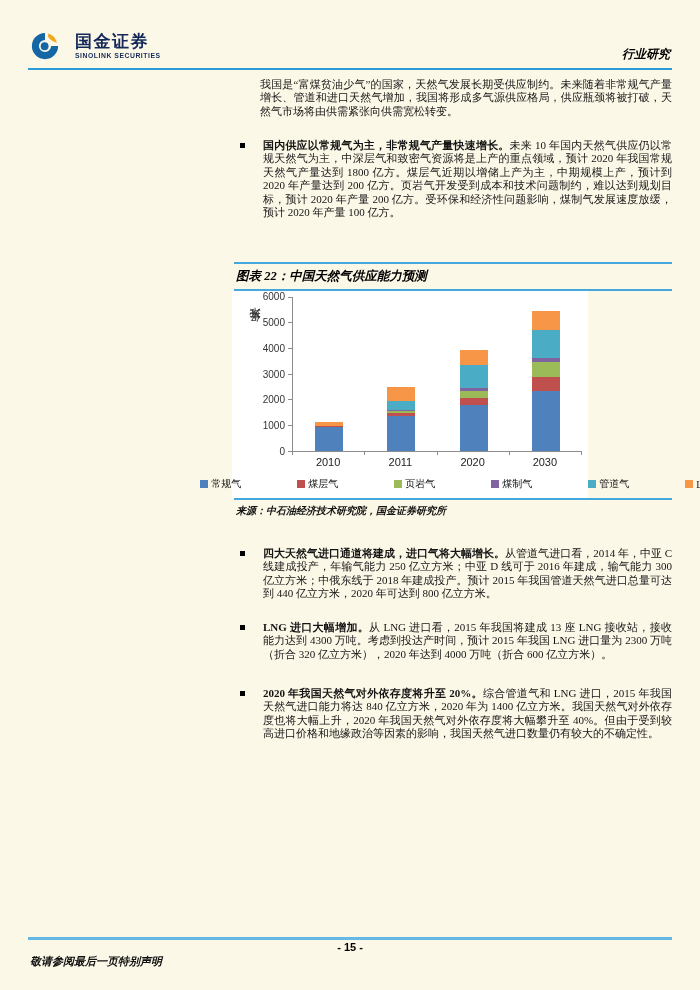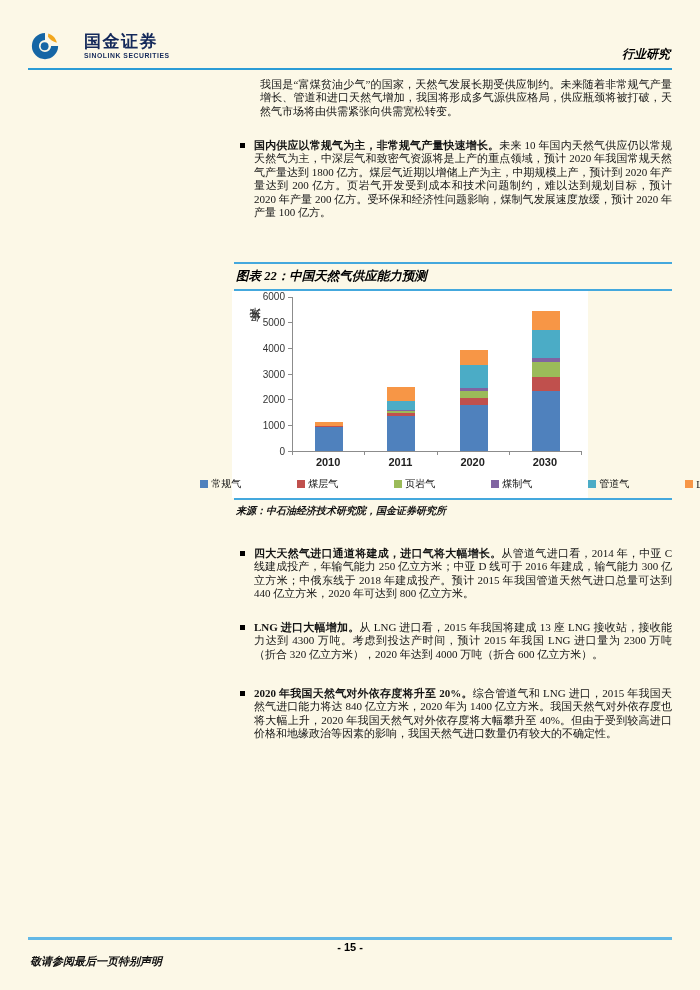--- a/index.html
+++ b/index.html
@@ -4,48 +4,48 @@
 <style>
   html,body{margin:0;padding:0;}
   body{
     width:700px;height:990px;position:relative;overflow:hidden;
     background:#fcf8e7;color:#111;
     font-family:"Liberation Serif","DejaVu Serif",serif;
   }
   .sans{font-family:"Liberation Sans","DejaVu Sans",sans-serif;}
   
   .hdr{position:absolute;left:28px;right:28px;top:28px;height:40px;border-bottom:2px solid #2b9cd6;}
-  .logo{position:absolute;left:2px;top:3px;display:flex;align-items:center;gap:24px;}
+  .logo{position:absolute;left:2px;top:3px;display:flex;align-items:center;gap:15px;}
   .logo-txt{display:flex;flex-direction:column;line-height:1;}
   .logo-cn{font-family:"Liberation Sans",sans-serif;font-weight:bold;font-size:17px;color:#14295a;letter-spacing:1.5px;}
   .logo-en{font-family:"Liberation Sans",sans-serif;font-weight:bold;font-size:6.8px;color:#14295a;letter-spacing:0.55px;margin-top:3px;}
   .hdr-right{position:absolute;right:2px;bottom:5px;font-size:12px;font-weight:bold;font-style:italic;color:#000;}
   
   .para{position:absolute;left:260px;width:412px;font-size:11px;line-height:13.4px;text-align:justify;color:#141414;}
   .bullet{position:absolute;left:238px;width:434px;display:flex;}
   .bullet .sq{flex:none;width:5px;height:5px;background:#000;margin-top:4px;margin-left:2px;}
-  .bullet .btxt{margin-left:9px;font-size:11px;line-height:13.4px;text-align:justify;color:#141414;}
+  .bullet .btxt{margin-left:18px;font-size:11px;line-height:13.4px;text-align:justify;color:#141414;}
   .bullet b{font-weight:bold;}
   
   .fig{position:absolute;left:234px;top:262px;width:438px;}
   .fig-line{height:2px;background:#44a8dd;}
   .fig-title{font-size:12.5px;font-weight:bold;font-style:italic;padding:4px 2px 4px 2px;color:#000;}
   .chart-box{position:relative;width:356px;height:207px;background:#ffffff;margin-left:-2px;}
   .plot{position:absolute;left:60px;top:6px;width:289px;height:154px;
         border-left:1px solid #8c8c8c;border-bottom:1px solid #8c8c8c;
         display:flex;align-items:flex-end;}
   .slot{flex:1;display:flex;justify-content:center;align-items:flex-end;height:100%;}
   .bar{width:28px;display:flex;flex-direction:column-reverse;}
   .seg{width:100%;}
   .ylab{position:absolute;left:0;width:53px;text-align:right;font-family:"Liberation Sans",sans-serif;font-size:10px;color:#333;}
   .ytick{position:absolute;left:56px;width:4px;height:1px;background:#8c8c8c;}
   .xtick{position:absolute;width:1px;height:3px;background:#8c8c8c;top:161px;}
   .yaxis-title{position:absolute;left:16px;top:36px;font-size:11px;color:#333;
                writing-mode:vertical-rl;transform:rotate(180deg);letter-spacing:1px;}
-  .xrow{position:absolute;left:60px;top:165px;width:289px;display:flex;font-weight:bold;}
+  .xrow{position:absolute;left:60px;top:165px;width:289px;display:flex;}
   .xlab{flex:1;text-align:center;font-family:"Liberation Sans",sans-serif;font-size:11px;color:#222;}
   .legend{position:absolute;left:48px;top:186px;width:312px;display:flex;justify-content:center;gap:11px;align-items:center;}
   .leg-item{display:flex;align-items:center;gap:3px;font-size:10px;color:#111;white-space:nowrap;padding-left:45px;}
   .leg-sw{width:8px;height:8px;flex:none;}
   .fig-source{font-size:10px;font-weight:bold;font-style:italic;color:#141414;padding:4px 0 0 2px;}
   
   .ftr-line{position:absolute;left:28px;right:28px;top:937px;height:2.5px;background:#63b8e6;}
   .ftr-page{position:absolute;left:0;right:0;top:941px;text-align:center;
             font-family:"Liberation Sans",sans-serif;font-weight:bold;font-size:11px;color:#000;}
   .ftr-note{position:absolute;left:30px;top:954px;font-size:11px;font-weight:bold;font-style:italic;color:#111;}

